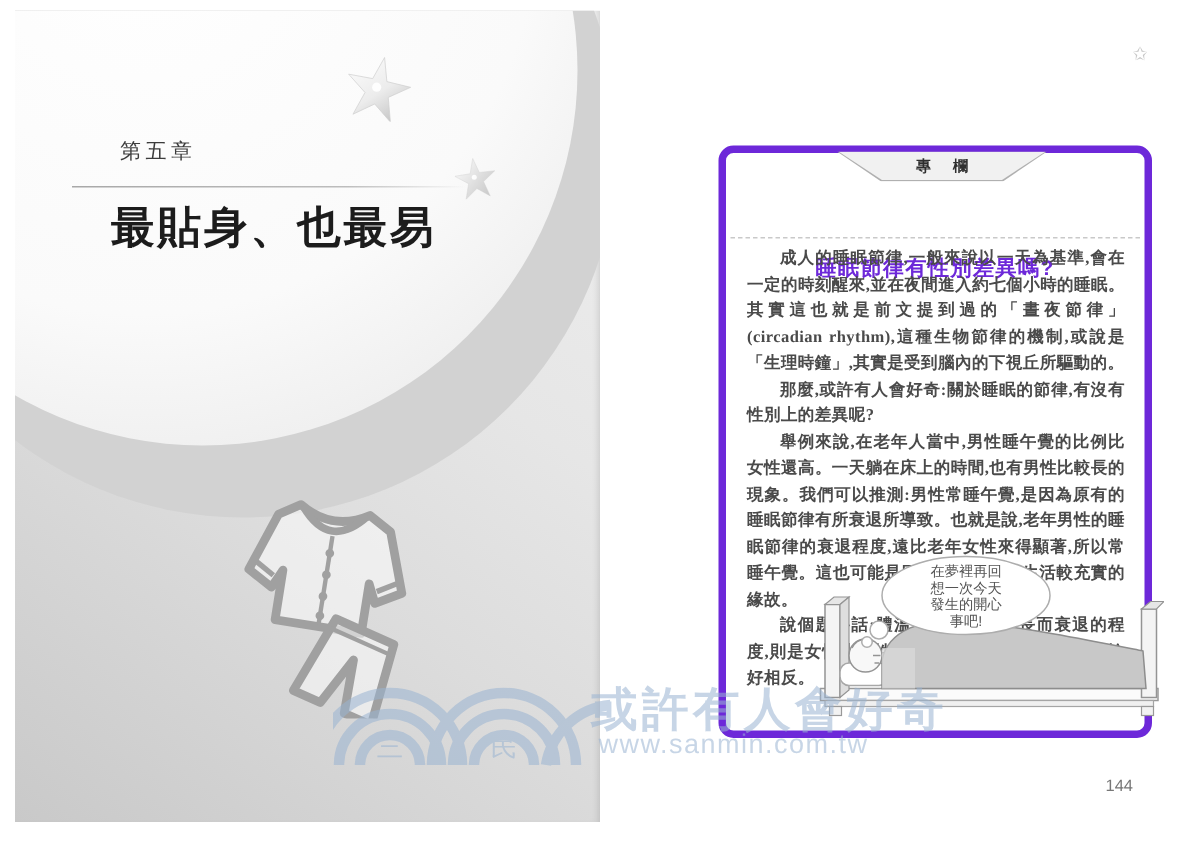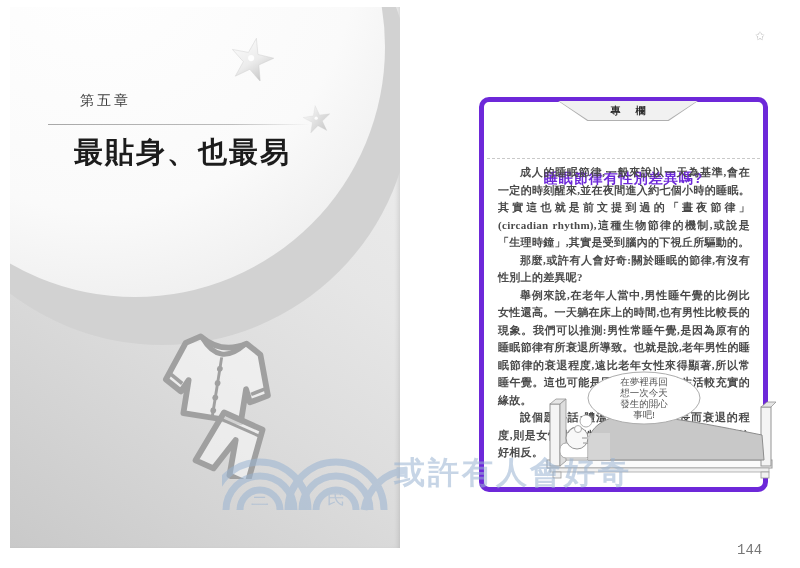--- a/index.html
+++ b/index.html
@@ -37,21 +37,21 @@
     font-size:10px;font-weight:bold;color:#2e2e2e;letter-spacing:6px;text-indent:6px;}
   .box-title{position:absolute;left:0;right:0;top:24px;text-align:center;
     font-size:14px;font-weight:bold;color:#6d28d9;letter-spacing:1px;margin-top:44px;}
   .box-dash{position:absolute;left:3px;right:3px;top:56px;border-top:1px dashed #c9c9c9;}
   .box-body{position:absolute;left:14px;right:13px;top:62px;
     font-family:"Liberation Serif",serif;font-size:11px;line-height:17.5px;color:#4a4a4a;
     text-align:justify;letter-spacing:.3px;font-weight:bold;}
   .box-body p{margin:0;text-indent:2em;}
   .bed-wrap{position:absolute;left:58px;bottom:2px;}
 
-  .page-number{position:absolute;left:737px;top:542px;font-size:14px;color:#777;font-family:Liberation Mono, monospace;}
+  .page-number{position:absolute;left:737px;top:518px;font-size:11px;color:#777;}
 
   
   .watermark{position:absolute;left:0;top:0;width:800px;height:568px;pointer-events:none;opacity:.55;}
   .wm-arcs{position:absolute;left:222px;top:446px;}
   .wm-name{position:absolute;left:394px;top:452px;font-size:31px;font-weight:bold;
     color:#9ab4d2;letter-spacing:3px;font-family:"Liberation Serif",serif;}
   .wm-url{position:absolute;left:399px;top:486px;font-size:18px;color:#9ab4d2;
     letter-spacing:1px;font-family:"Liberation Sans",sans-serif;}
 </style>
 </head>
@@ -191,15 +191,16 @@
         <path d="M18,64 A20,20 0 0 1 58,64"></path>
         <path d="M66,64 A48,48 0 0 1 162,64"></path>
         <path d="M80,64 A34,34 0 0 1 148,64"></path>
         <path d="M94,64 A20,20 0 0 1 134,64"></path>
         <path d="M142,64 A48,48 0 0 1 185,24"></path>
       </g>
       <text x="38" y="58" text-anchor="middle" font-size="18" fill="#9ab4d2">三</text>
       <text x="114" y="58" text-anchor="middle" font-size="18" fill="#9ab4d2">民</text>
     </svg>
     <div class="wm-name">或許有人會好奇</div>
+    <div class="wm-url">www.sanmin.com.tw</div>
   </div>
 
 </div>
 
 </body></html>

